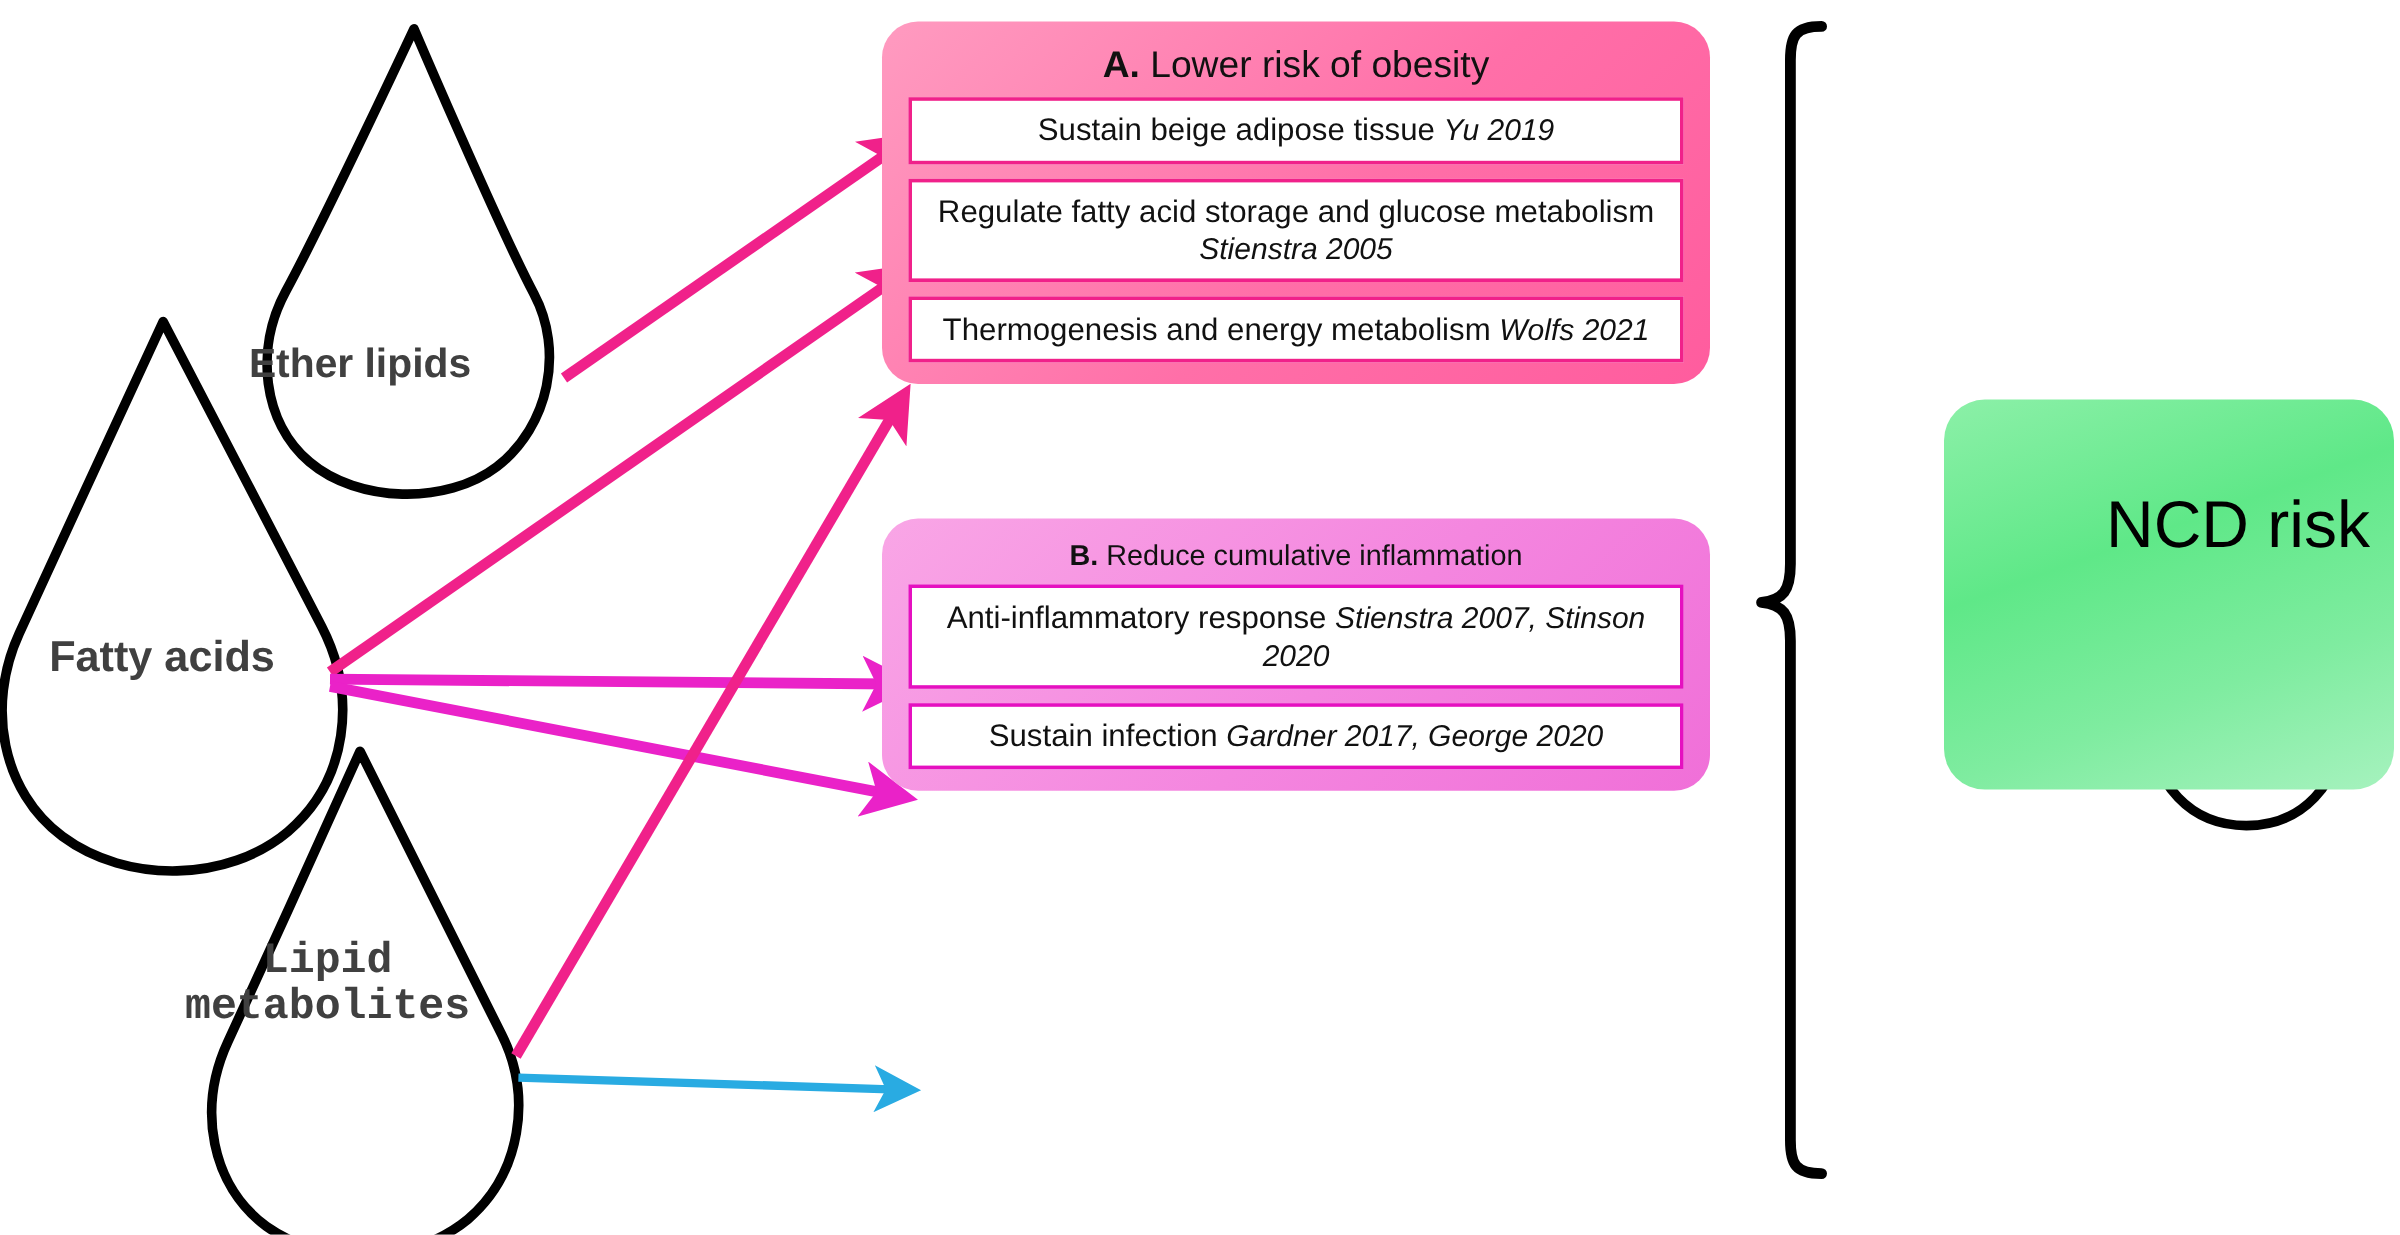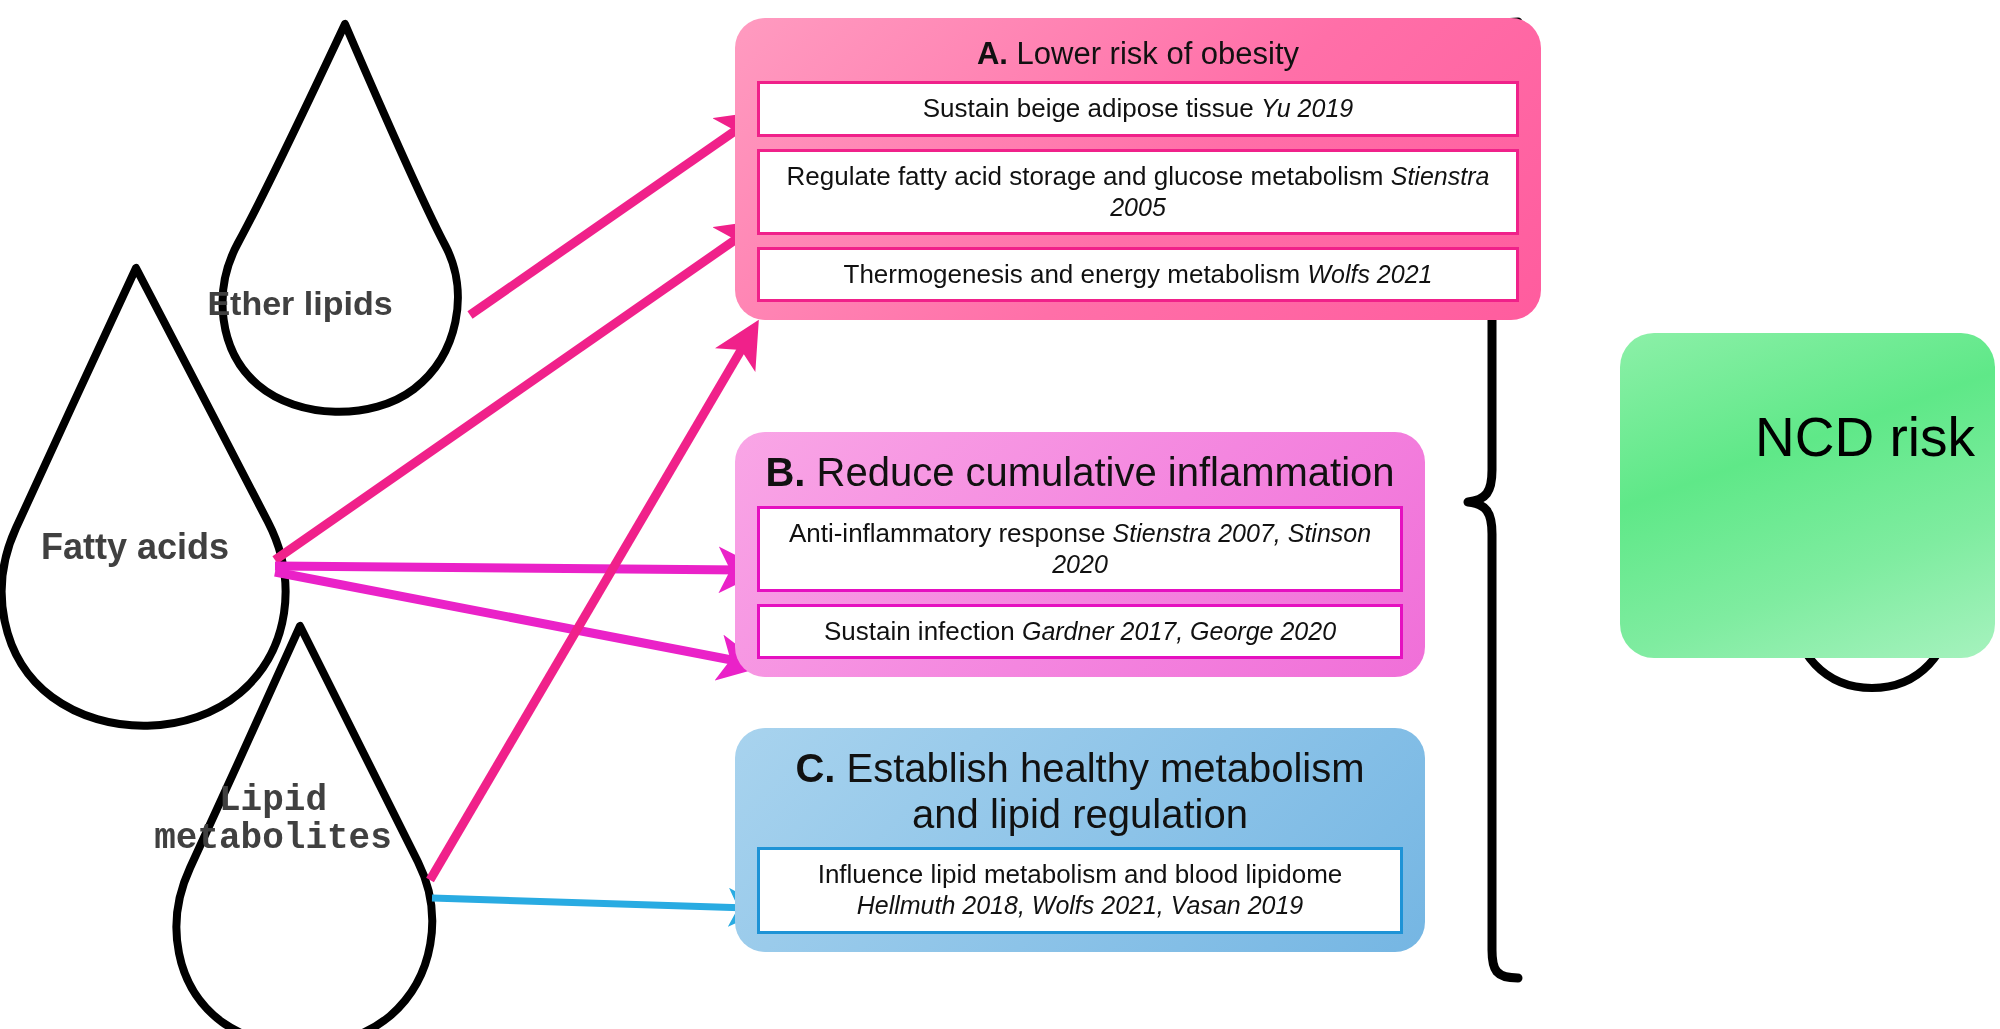--- a/index.html
+++ b/index.html
@@ -36,42 +36,42 @@
 
   
   .panel {
     position: absolute;
     border-radius: 30px;
     padding: 10px 22px 18px 22px;
     z-index: 4;
   }
   .panel-title {
     text-align: center;
-    font-size: 40px;
+    font-size: 24px;
     color: #111111;
     line-height: 1.14;
     margin: 8px 0 10px 0;
   }
   .panel-title b { font-weight: bold; }
   .panel-rows { display: flex; flex-direction: column; gap: 12px; }
   .row {
     background: #ffffff;
     text-align: center;
     font-size: 26px;
     color: #111111;
     line-height: 1.2;
     padding: 9px 12px;
     display: flex;
     align-items: center;
     justify-content: center;
   }
   .row .cite { font-style: italic; font-size: 25px; }
 
   #panel-a {
-    left: 735px; top: 18px; width: 806px;
+    left: 735px; top: 18px; width: 690px;
     background: linear-gradient(135deg, #FF9BC0 0%, #FF6FA8 55%, #FF5C9E 100%);
   }
   #panel-a .row { border: 3px solid #F0218A; }
   #panel-a .panel-title { font-size: 31px; }
 
   #panel-b {
     left: 735px; top: 432px; width: 690px;
     background: linear-gradient(135deg, #F9A6E6 0%, #F486DF 55%, #F06FD8 100%);
   }
   #panel-b .row { border: 3px solid #E510C0; padding-left: 12px; }
@@ -225,27 +225,17 @@
     <div class="panel-rows">
       <div class="row">
         <span><span>Anti-inflammatory response </span><span class="cite">Stienstra 2007, Stinson 2020</span></span>
       </div>
       <div class="row">
         <span><span>Sustain infection </span><span class="cite">Gardner 2017, George 2020</span></span>
       </div>
     </div>
   </div>
 
-  <div class="panel" id="panel-c">
-    <div class="panel-title">
-      <b>C.</b><span> Establish healthy metabolism and lipid regulation</span>
-    </div>
-    <div class="panel-rows">
-      <div class="row">
-        <span><span>Influence lipid metabolism and blood lipidome </span><span class="cite">Hellmuth 2018, Wolfs 2021, Vasan 2019</span></span>
-      </div>
-    </div>
-  </div>
 
   <div id="ncd-box"></div>
   <div id="ncd-label">NCD risk</div>
 
 </div>
 
 </body></html>

